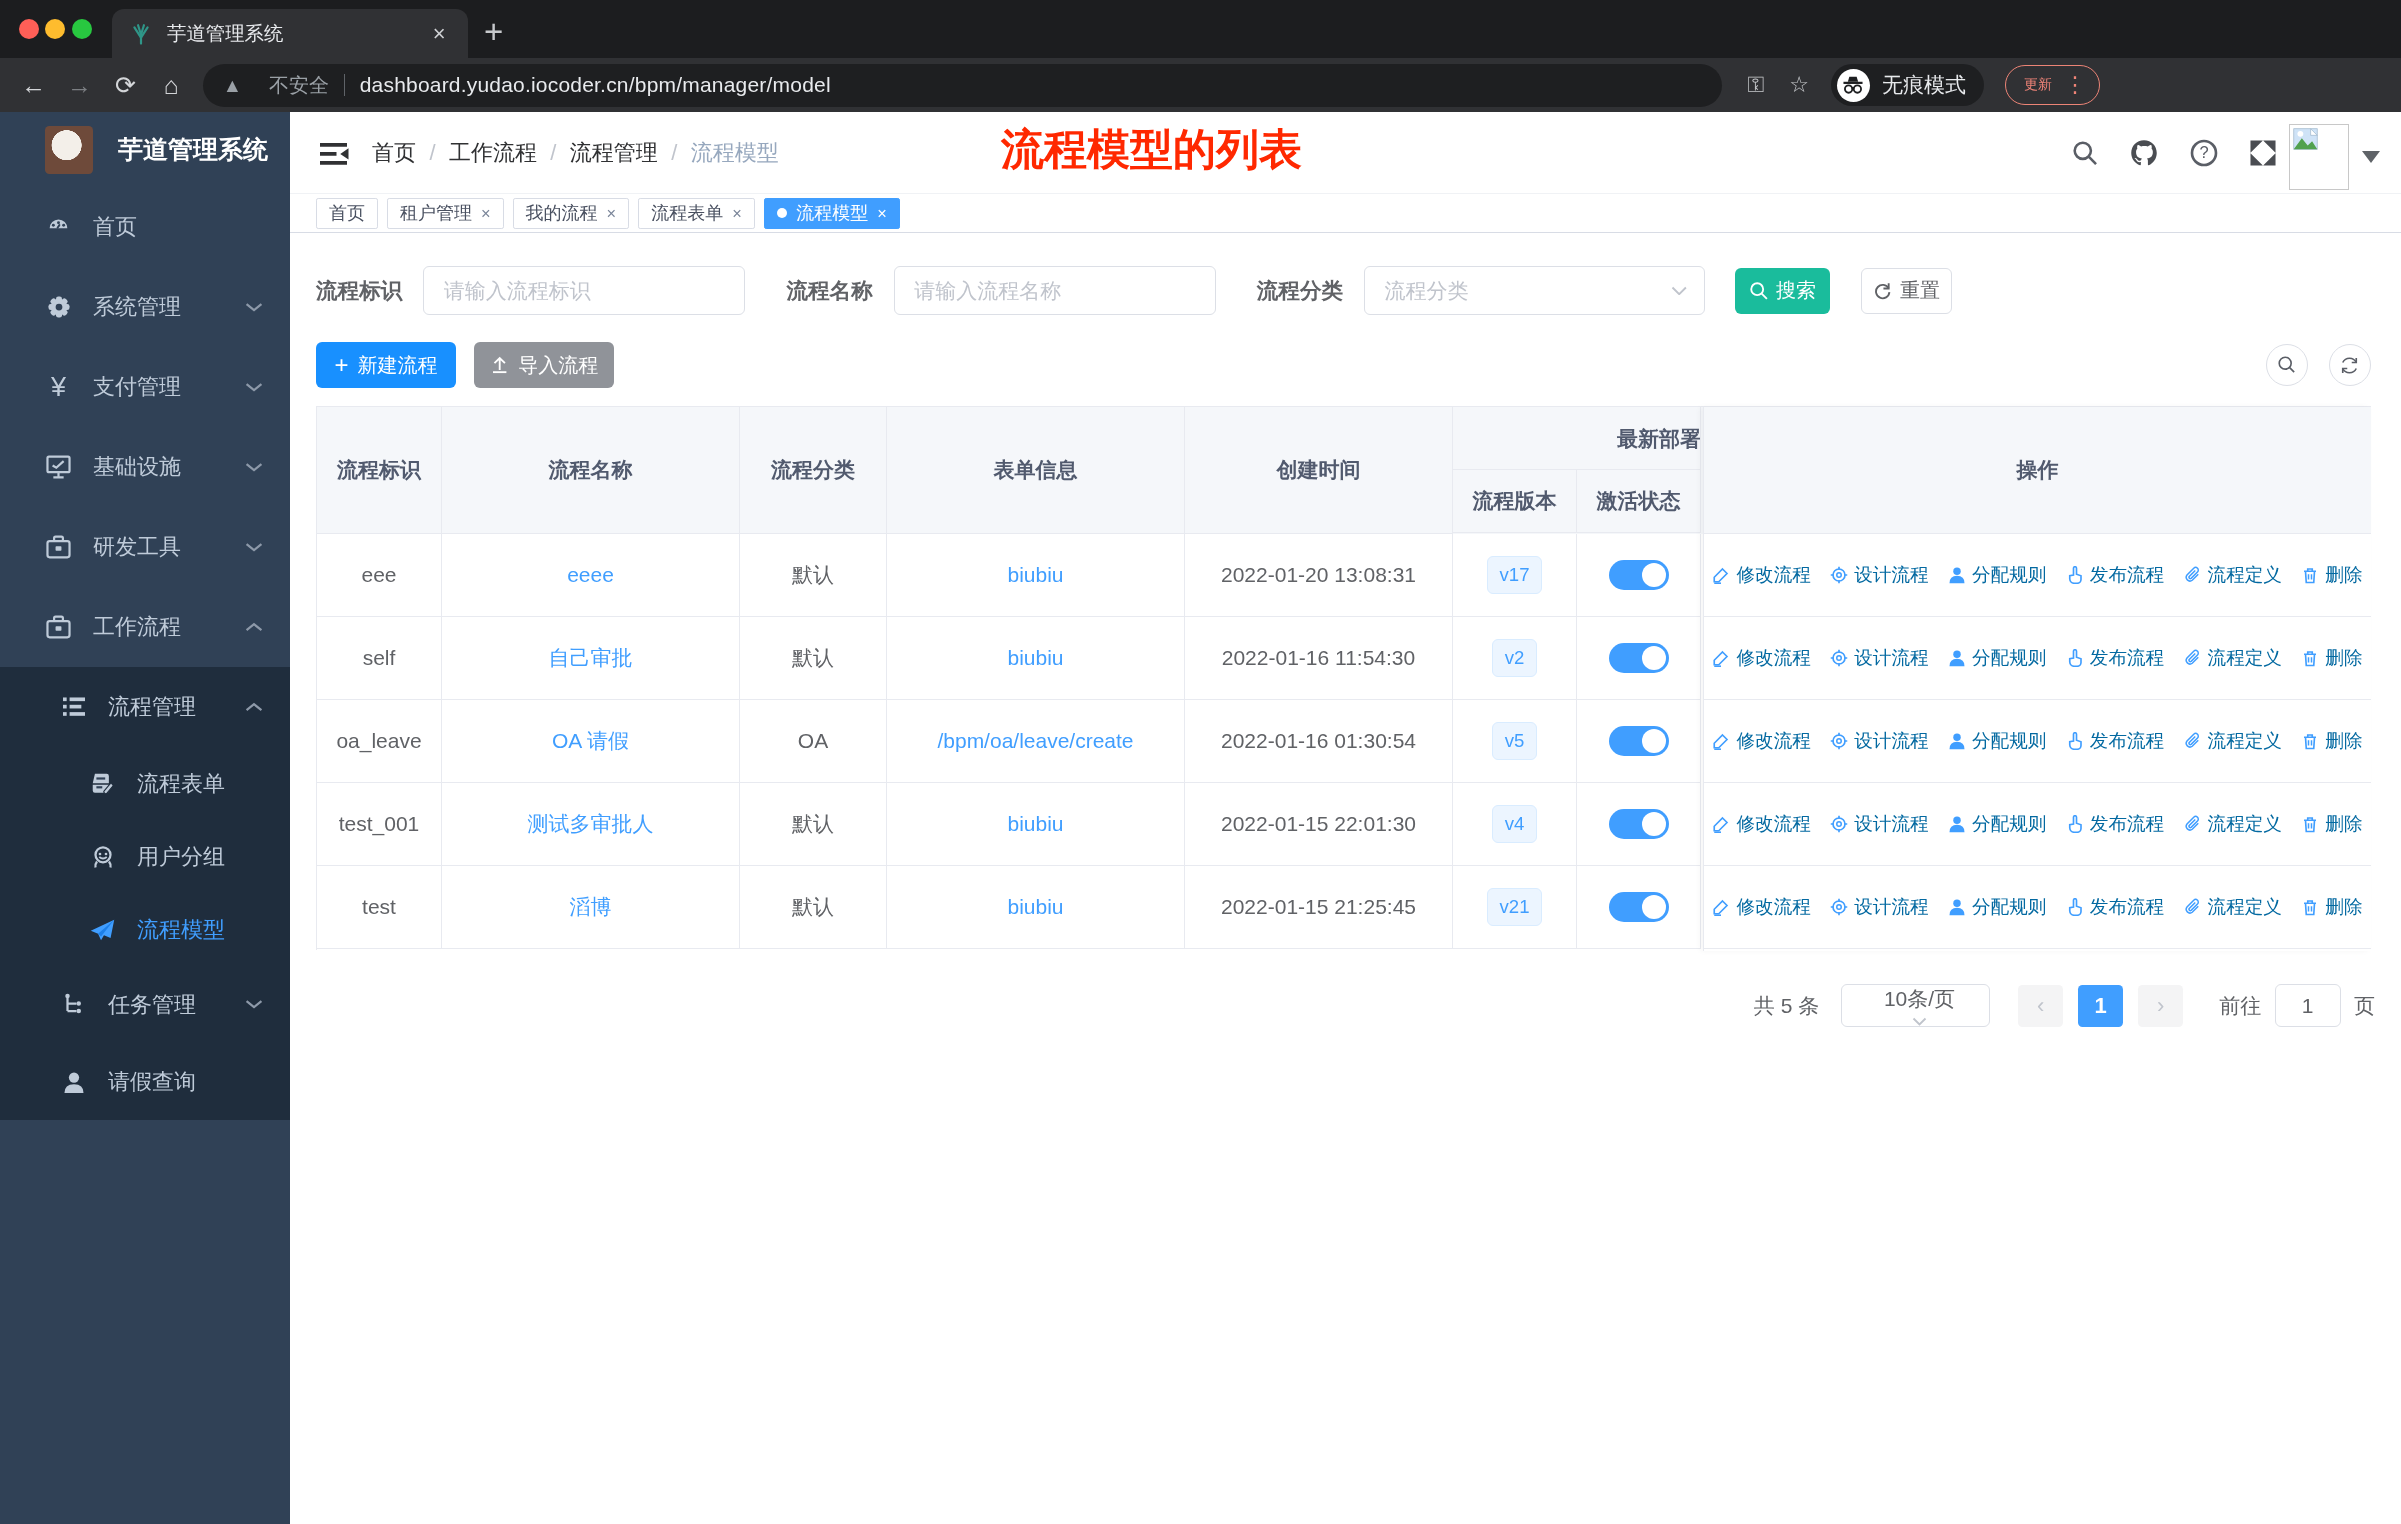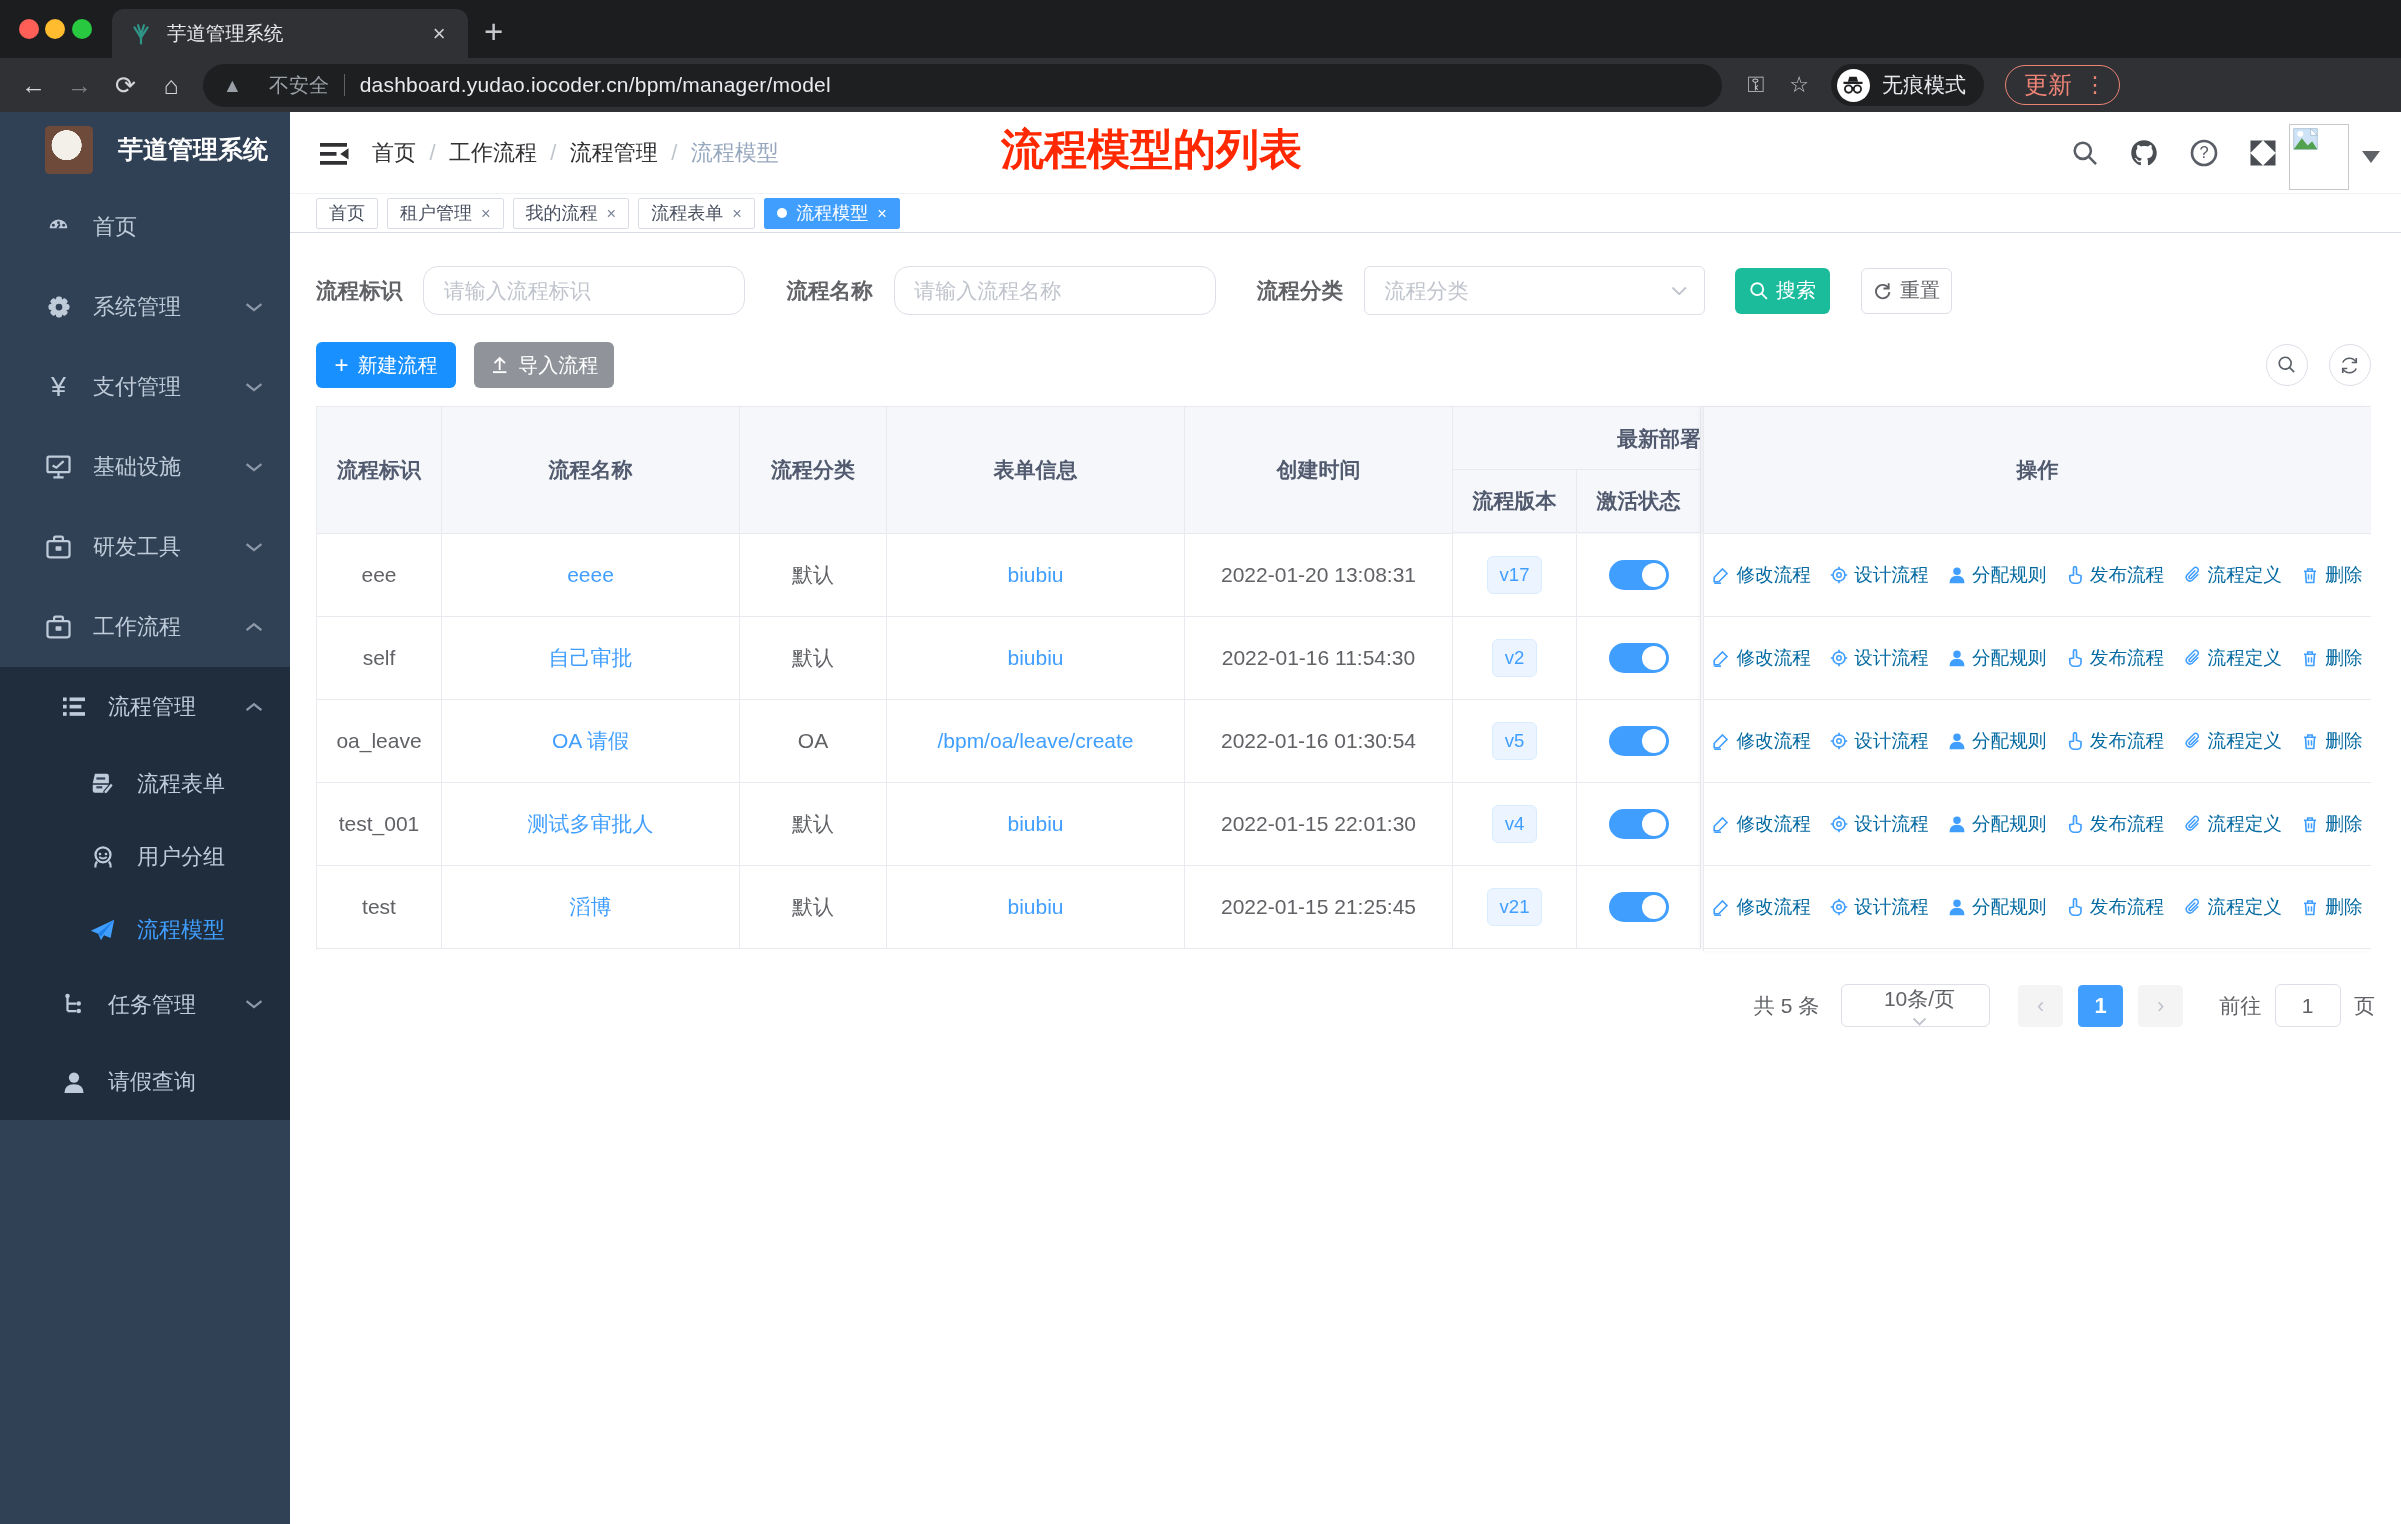--- a/index.html
+++ b/index.html
@@ -27,21 +27,21 @@
   #urldiv { width:0.7px; height:22px; background:#5f6368; margin:0 15px; }
   #url { color:#e8eaed; font-size:21px; letter-spacing:0.2px; }
   #key-icon,#star-icon { color:#c7c9cc; font-size:22px; margin-left:25px; }
   #incog { height:42px; background:#1e1f21; border-radius:21px; display:flex; align-items:center;
      padding:0 18px 0 6px; margin-left:22px; }
   #incog .hat { width:33px; height:33px; background:#fff; border-radius:50%; display:flex;
      align-items:center; justify-content:center; }
   #incog span.lbl { color:#e8eaed; font-size:21px; margin-left:12px; }
   #updatepill { height:40px; border:1.5px solid #ec8476; border-radius:20px; display:flex; align-items:center;
      padding:0 12px 0 18px; margin-left:21px; }
-  #updatepill .u { color:#f08478; font-size:24px; }
+  #updatepill .u { color:#f08478; font-size:14px; }
   #updatepill .dots { color:#f08478; font-size:22px; margin-left:12px; letter-spacing:0.7px; }
 
   
   #app { position:absolute; left:0; top:112px; width:2401px; height:1413px; background:#fff; }
   #sidebar { position:absolute; left:0; top:0; width:290px; height:1413px; background:#304156; }
   #logo { height:75px; display:flex; align-items:center; padding-left:45px; }
   #avatar { width:48px; height:48px; border-radius:4.5px;
      background:radial-gradient(circle at 45% 40%, #f3efe9 0 38%, #6e4a3a 39% 100%); }
   #app-title { color:#fff; font-size:25px; font-weight:700; margin-left:25px; white-space:nowrap; }
   .mitem { display:flex; align-items:center; color:#bfcbd9; font-size:22px; position:relative; cursor:pointer; }
@@ -80,21 +80,21 @@
   .vtab .x { font-size:16.4px; margin-left:9px; color:#7a8599; }
   .vtab.active { background:#409eff; border-color:#409eff; color:#fff; }
   .vtab.active .x { color:#fff; }
   .vtab .dot { width:10.4px; height:10.4px; border-radius:50%; background:#fff; margin-right:9px; }
 
   #content { position:relative; padding:0 26px; }
 
   
   #filters { position:relative; margin-top:33px; height:49px; display:flex; align-items:center; }
   .flabel { font-size:21.6px; font-weight:600; color:#606266; }
-  .finput { height:49px; border:0.7px solid #dcdfe6; border-radius:15px; font-size:21px; color:#606266;
+  .finput { height:49px; border:0.7px solid #dcdfe6; border-radius:6px; font-size:21px; color:#606266;
      padding:0 19.4px; outline:none; }
   .finput::placeholder { color:#c0c4cc; }
   .fselect { height:49px; border:0.7px solid #dcdfe6; border-radius:6px; display:flex; align-items:center;
      justify-content:space-between; padding:0 16.4px 0 19.4px; }
   .fselect .ph { color:#c0c4cc; font-size:21px; }
   .btn { height:46px; border-radius:6px; display:flex; align-items:center; justify-content:center;
      font-size:20px; cursor:pointer; border:0.7px solid transparent; }
   #search-btn { width:95px; background:#1abc9c; color:#fff; gap:7.4px; }
   #reset-btn { width:91px; background:#fff; color:#606266; border-color:#dcdfe6; gap:7.4px; }
 

